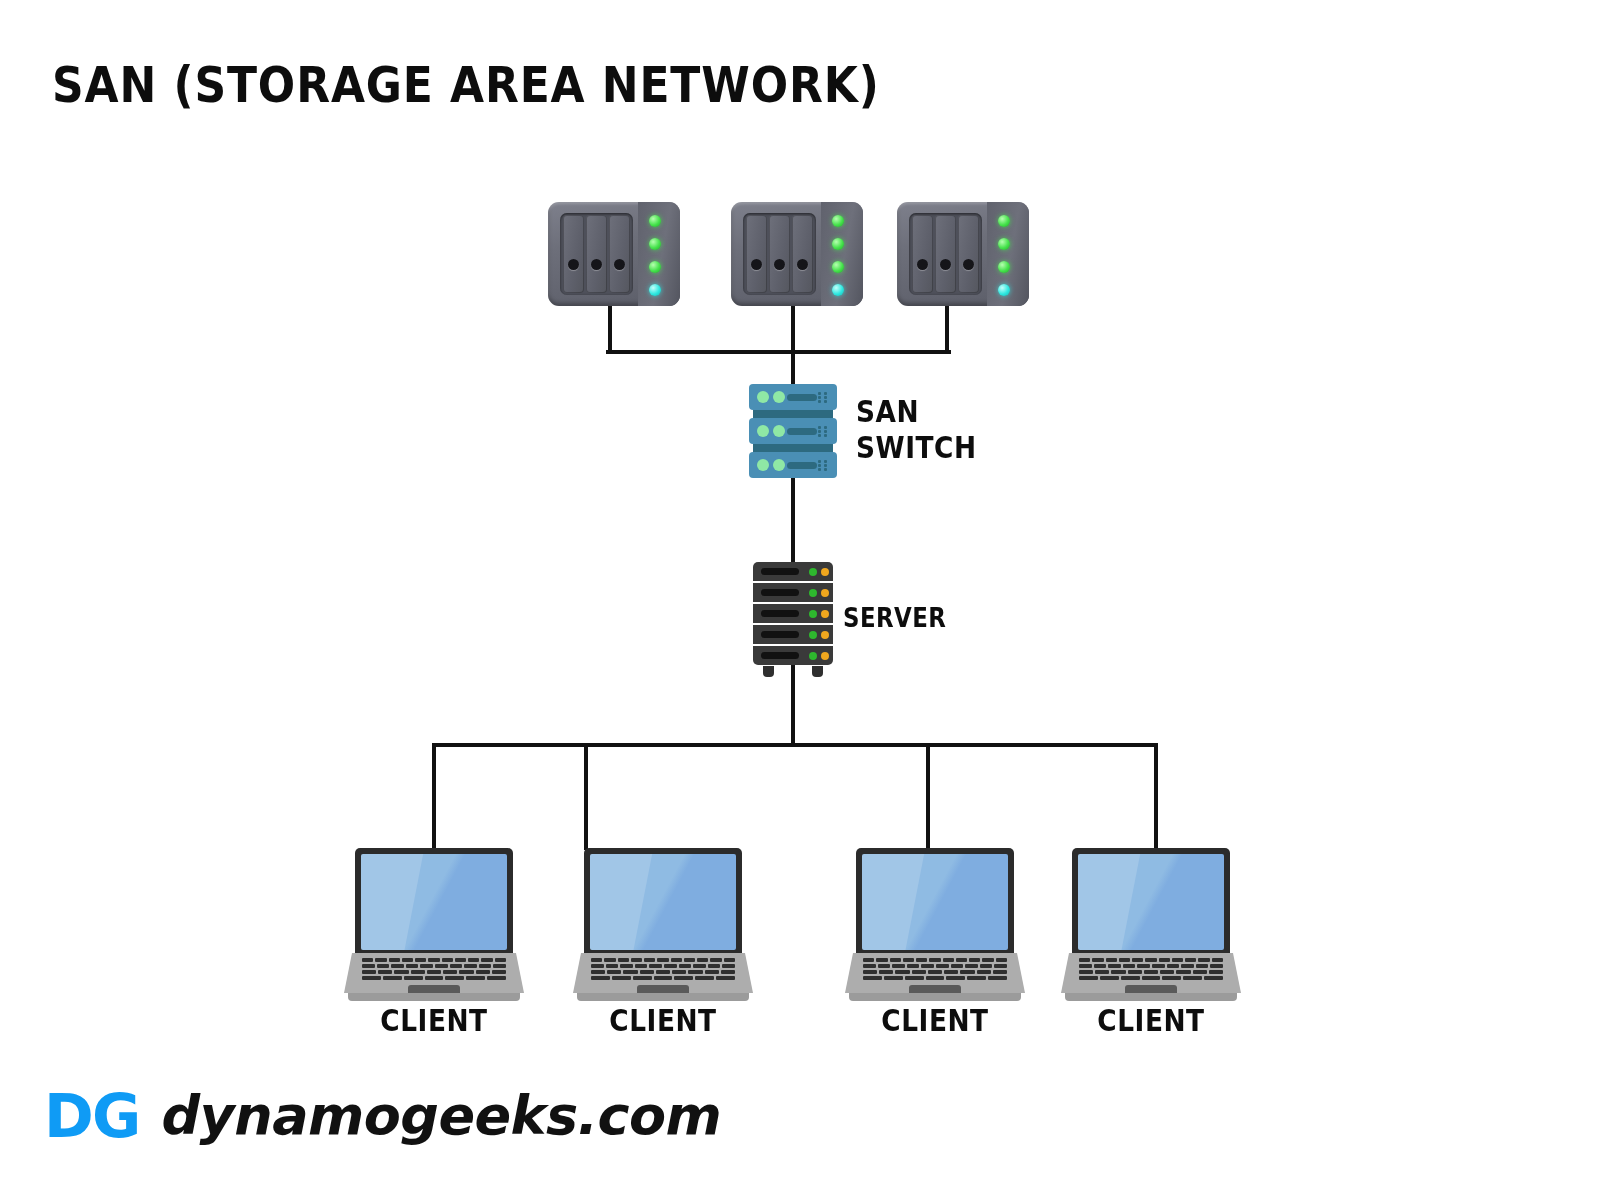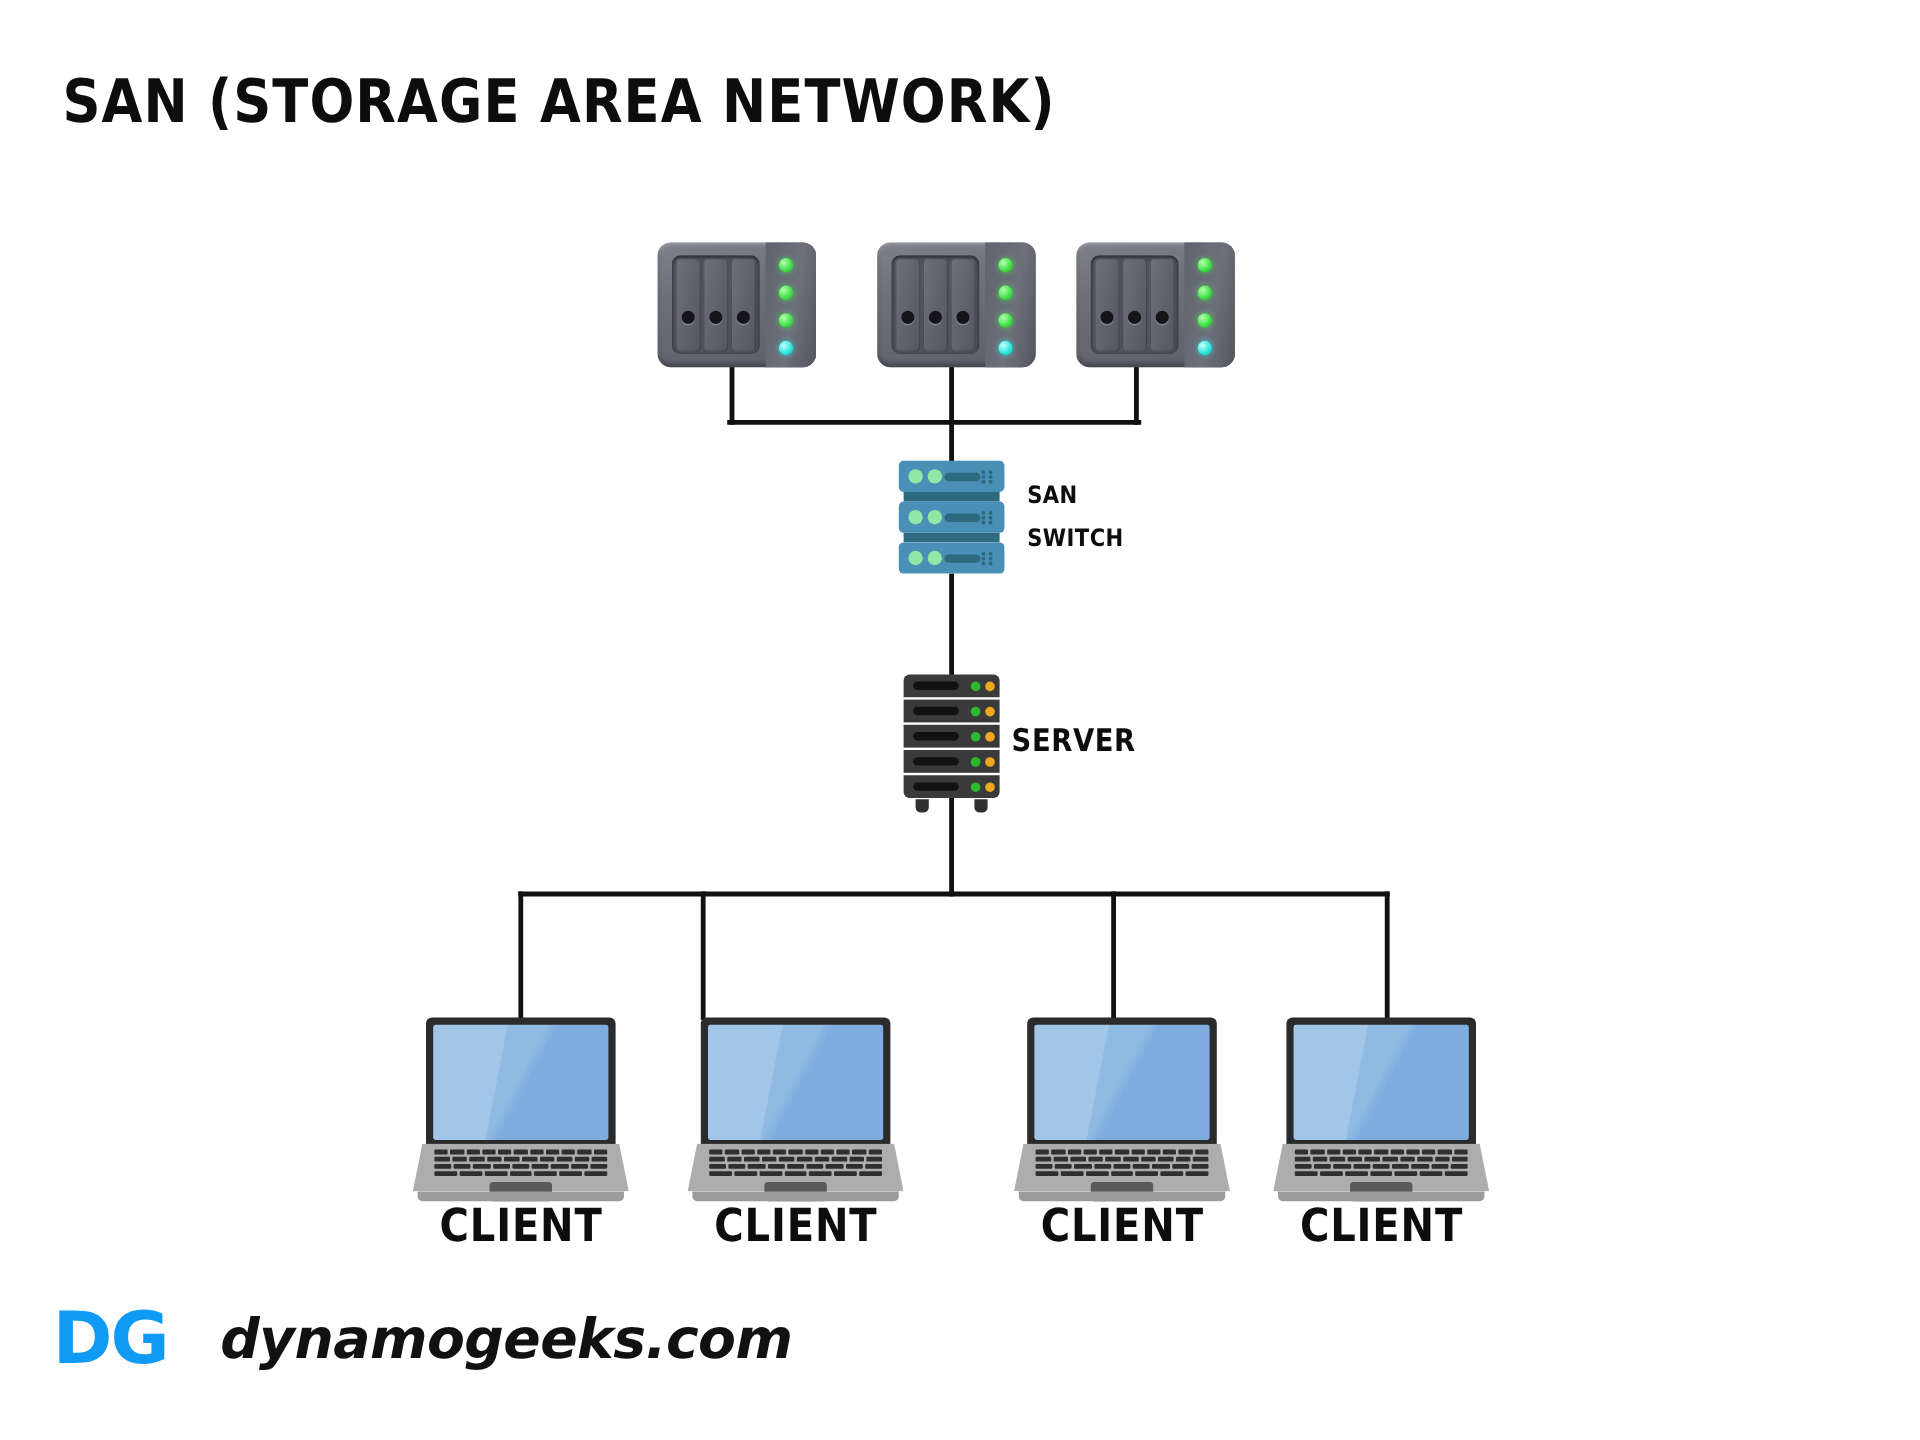--- a/index.html
+++ b/index.html
@@ -54,37 +54,37 @@
     width: 1600px;
     text-align: center;
     font-size: 29px;
     line-height: 34px;
   }
   #storage-label span { display: inline-block; }
   .switch-label {
     position: absolute;
     left: 856px;
     top: 394px;
-    font-size: 20px;
+    font-size: 30px;
     line-height: 36px;
   }
   .switch-label div { display: block; }
   #server-label {
     position: absolute;
     left: 843px;
     top: 602px;
     font-size: 26px;
     line-height: 32px;
   }
   .client-label {
     position: absolute;
     top: 1003px;
     width: 220px;
     text-align: center;
-    font-size: 38px;
+    font-size: 30px;
     line-height: 36px;
   }
   .client-label span { display: inline-block; }
 
   
   #footer {
     position: absolute;
     left: 44px;
     top: 1086px;
     display: flex;
@@ -95,25 +95,24 @@
     font-family: "DejaVu Sans", sans-serif;
     font-weight: 700;
     font-size: 60px;
     line-height: 60px;
     letter-spacing: -0.03em;
   }
   #footer-domain {
     font-family: "DejaVu Sans", sans-serif;
     font-weight: 700;
     font-style: italic;
-    font-size: 46px;
+    font-size: 54px;
     line-height: 50px;
     color: #111111;
     letter-spacing: -0.01em;
-    margin-left: 22px;
   }
 
   
   .device { position: absolute; }
 
   
   .nas { width: 132px; height: 104px; }
   .nas-body {
     position: absolute;
     left: 0; top: 0;

